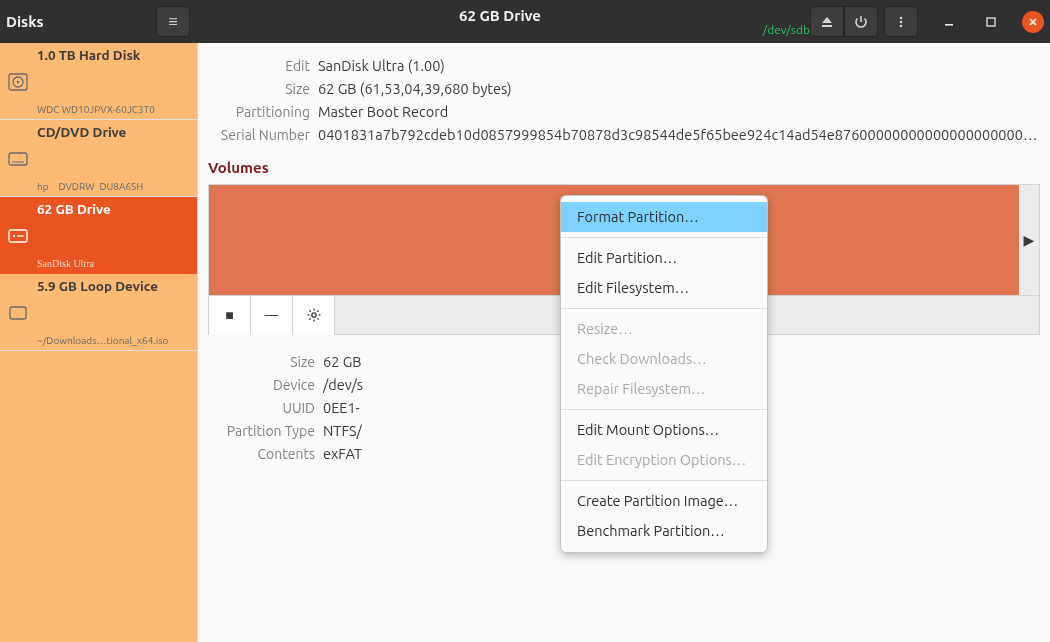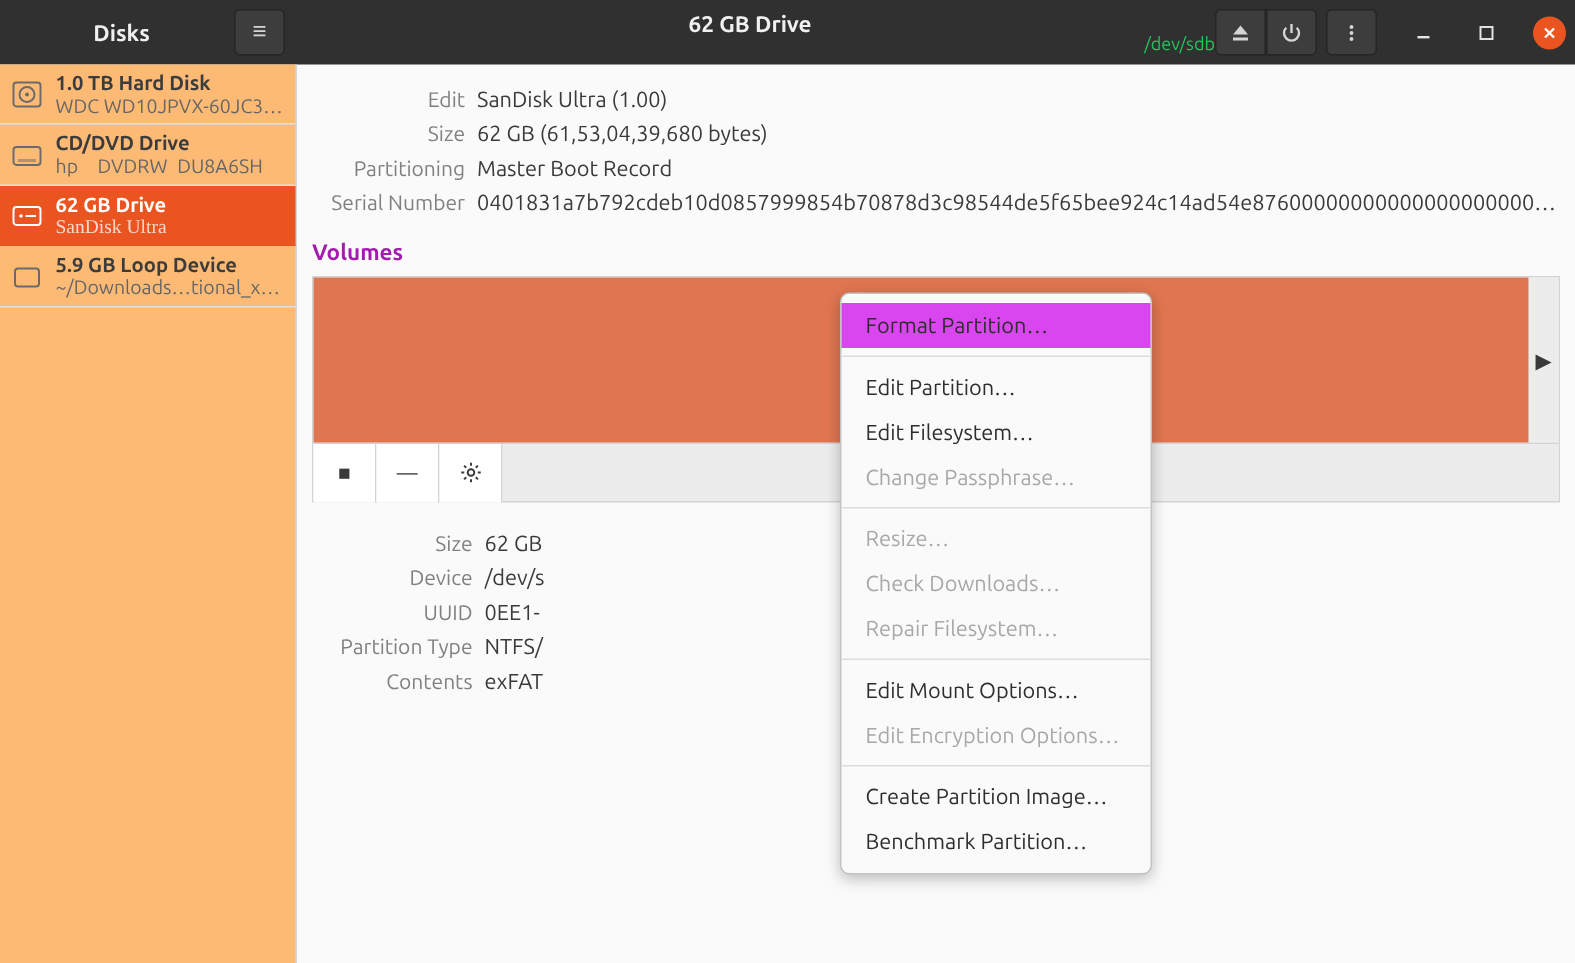--- a/index.html
+++ b/index.html
@@ -15,21 +15,20 @@
 .titlebar {
   height: 43px;
   background: #303030;
   display: flex;
   align-items: center;
   color: #f0f0f0;
   padding: 0 6px;
 }
 .titlebar .app-title {
   width: 150px;
-  text-align: center;
   font-weight: 700;
   font-size: 15px;
 }
 .titlebar .hamburger {
   width: 34px; height: 31px;
   background: #3d3d3d;
   border: 1px solid #252525;
   border-radius: 4px;
   display: flex; align-items: center; justify-content: center;
   color: #d5d5d5;
@@ -87,33 +86,33 @@
   border-bottom-color: #e95420;
 }
 .dev-item .dev-icon {
   width: 22px; height: 22px;
   display: flex; align-items: center; justify-content: center;
   color: #6a6a6a;
 }
 .dev-item.selected .dev-icon { color: #fff; }
 .dev-item .dev-text { line-height: 1.15; overflow: hidden; }
 .dev-item .dev-title { font-weight: 700; font-size: 13.5px; white-space: nowrap; overflow: hidden; text-overflow: ellipsis; }
-.dev-item .dev-sub { font-size: 13px; color: #666; white-space: nowrap; overflow: hidden; text-overflow: ellipsis; }
+.dev-item .dev-sub { font-size: 10px; color: #666; white-space: nowrap; overflow: hidden; text-overflow: ellipsis; margin-top: 40px; }
 .dev-item.selected .dev-sub { color: #f9d8cb; font-family: Liberation Serif, serif; }
 .content {
   flex: 1;
   padding: 14px 10px 10px 10px;
   position: relative;
   overflow: hidden;
 }
 .info-table { display: flex; flex-direction: column; gap: 6px; }
 .info-row { display: flex; align-items: baseline; }
 .info-row .label { width: 110px; text-align: right; color: #808080; font-size: 14px; padding-right: 8px; }
 .info-row .value { flex: 1; font-size: 14.5px; color: #3a3a3a; white-space: nowrap; overflow: hidden; text-overflow: ellipsis; }
-.volumes-header { font-weight: 700; font-size: 15px; margin: 16px 0 8px 0; color: #a21caf; }
+.volumes-header { font-weight: 700; font-size: 15px; margin: 16px 0 8px 0; color: #7f1d1d; }
 .volume-container { border: 1px solid #d3d3d3; }
 .volume-strip {
   height: 110px;
   display: flex;
   align-items: stretch;
 }
 .volume-main {
   flex: 1;
   background: #df7651;
   display: flex;
@@ -158,21 +157,21 @@
   border-radius: 6px;
   padding: 6px 0;
   font-size: 14.5px;
   color: #2e2e2e;
 }
 .context-menu .mi {
   padding: 4px 16px;
   line-height: 22px;
   white-space: nowrap;
 }
-.context-menu .mi.highlight { background: #d946ef; }
+.context-menu .mi.highlight { background: #7dd3fc; }
 .context-menu .mi.disabled { color: #a8a8a8; }
 .context-menu hr { border: none; border-top: 1px solid #dcdcdc; margin: 5px 0; }
 svg { display: block; }
 </style>
 </head>
 <body>
 
 <div class="titlebar">
   <div class="app-title">Disks</div>
   <div class="hamburger">
@@ -369,21 +368,20 @@
           <span>exFAT</span><span style="visibility:hidden">xxxxxxxxxxxxxxxxxxxxxxxxxxxxxx</span><a class="link" href="#">edia/shaant/USB Drive</a>
         </div>
       </div>
     </div>
 
     <div class="context-menu">
       <div class="mi highlight">Format Partition…</div>
       <hr>
       <div class="mi">Edit Partition…</div>
       <div class="mi">Edit Filesystem…</div>
-      <div class="mi disabled">Change Passphrase…</div>
       <hr>
       <div class="mi disabled">Resize…</div>
       <div class="mi disabled">Check Downloads…</div>
       <div class="mi disabled">Repair Filesystem…</div>
       <hr>
       <div class="mi">Edit Mount Options…</div>
       <div class="mi disabled">Edit Encryption Options…</div>
       <hr>
       <div class="mi">Create Partition Image…</div>
       <div class="mi">Benchmark Partition…</div>

